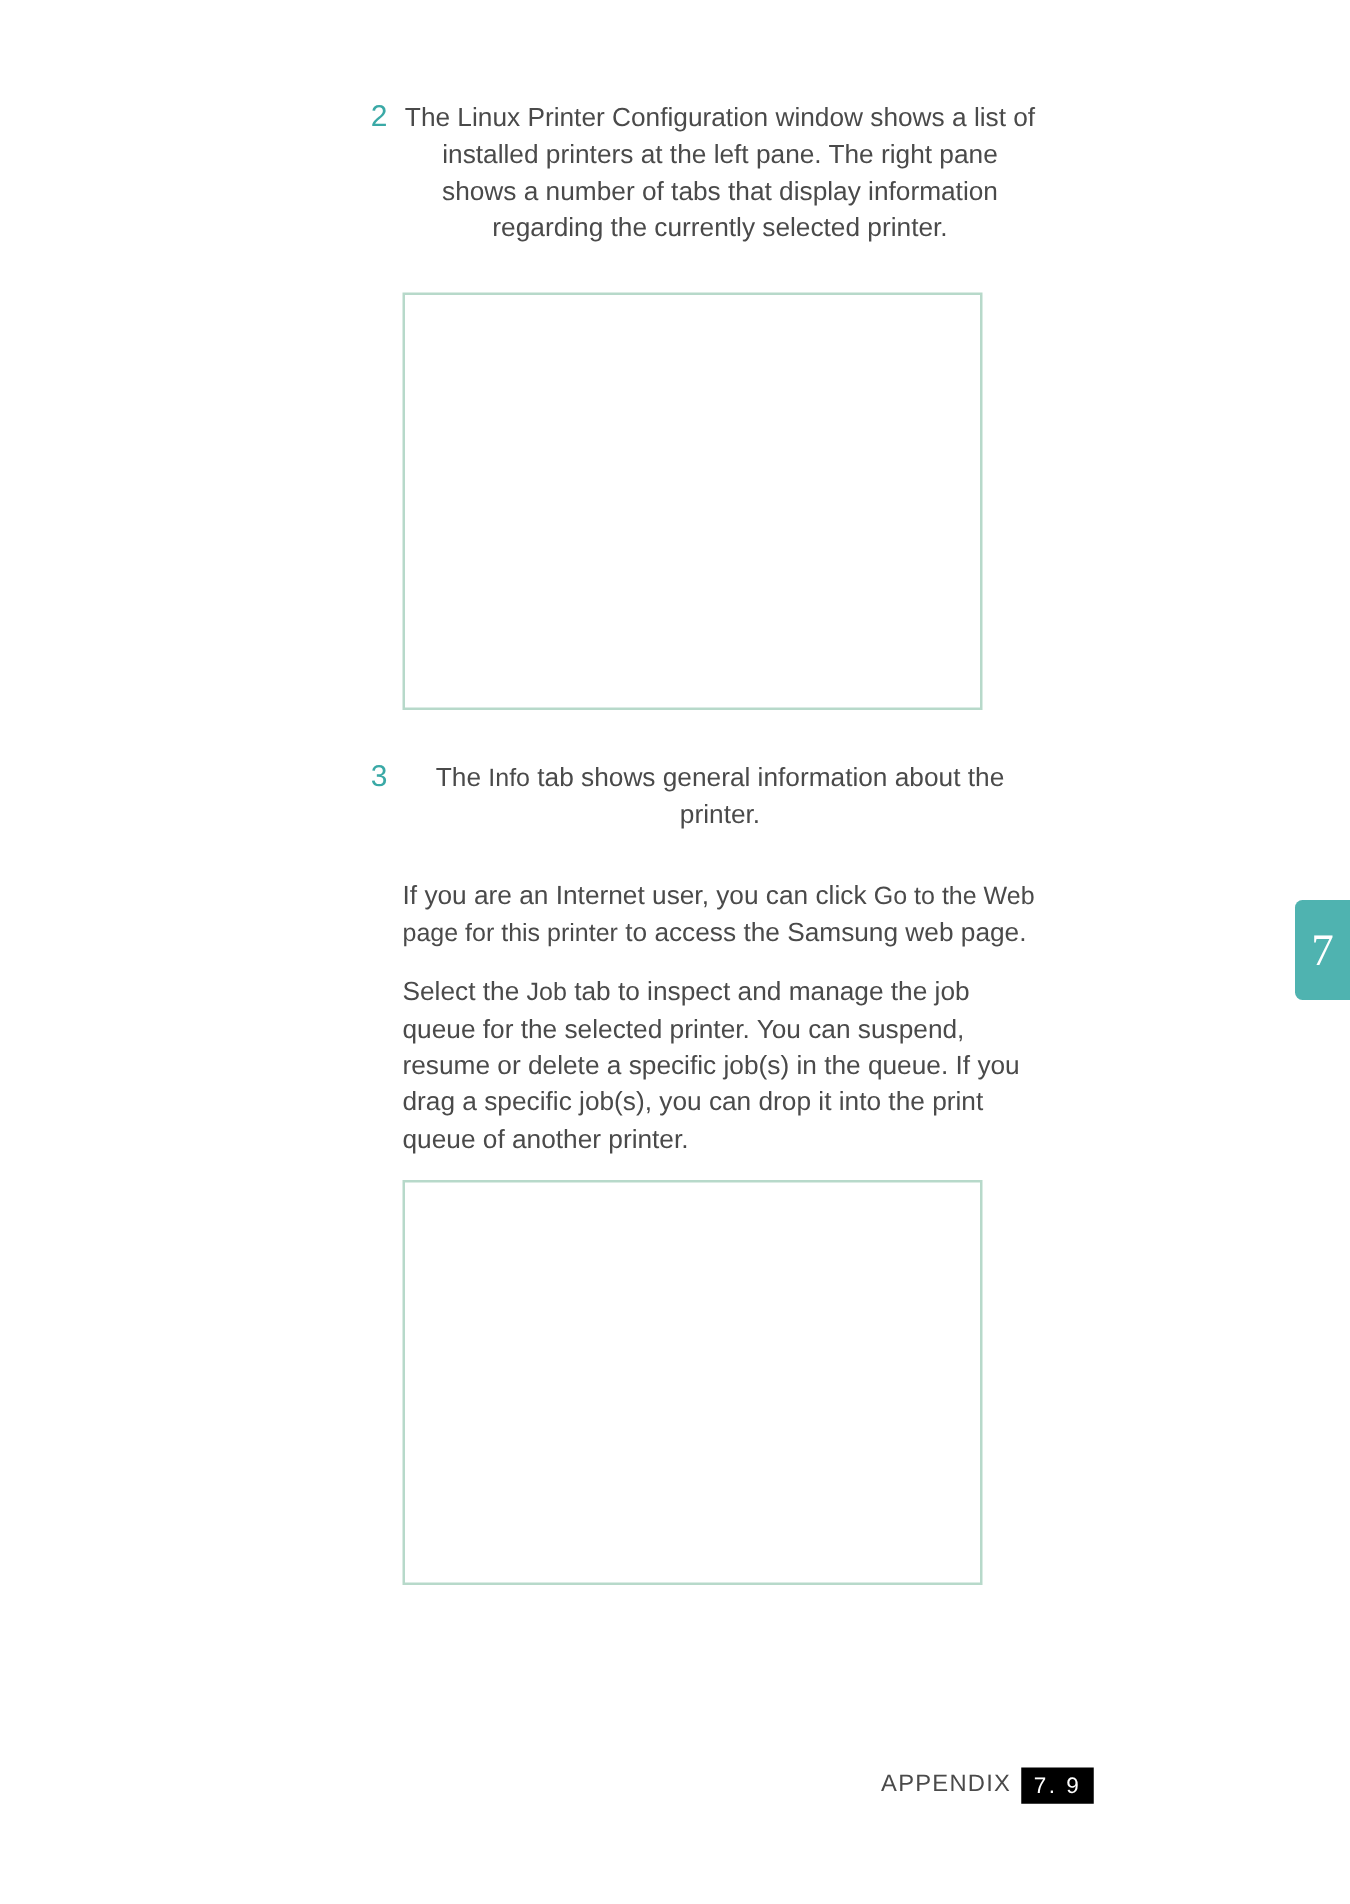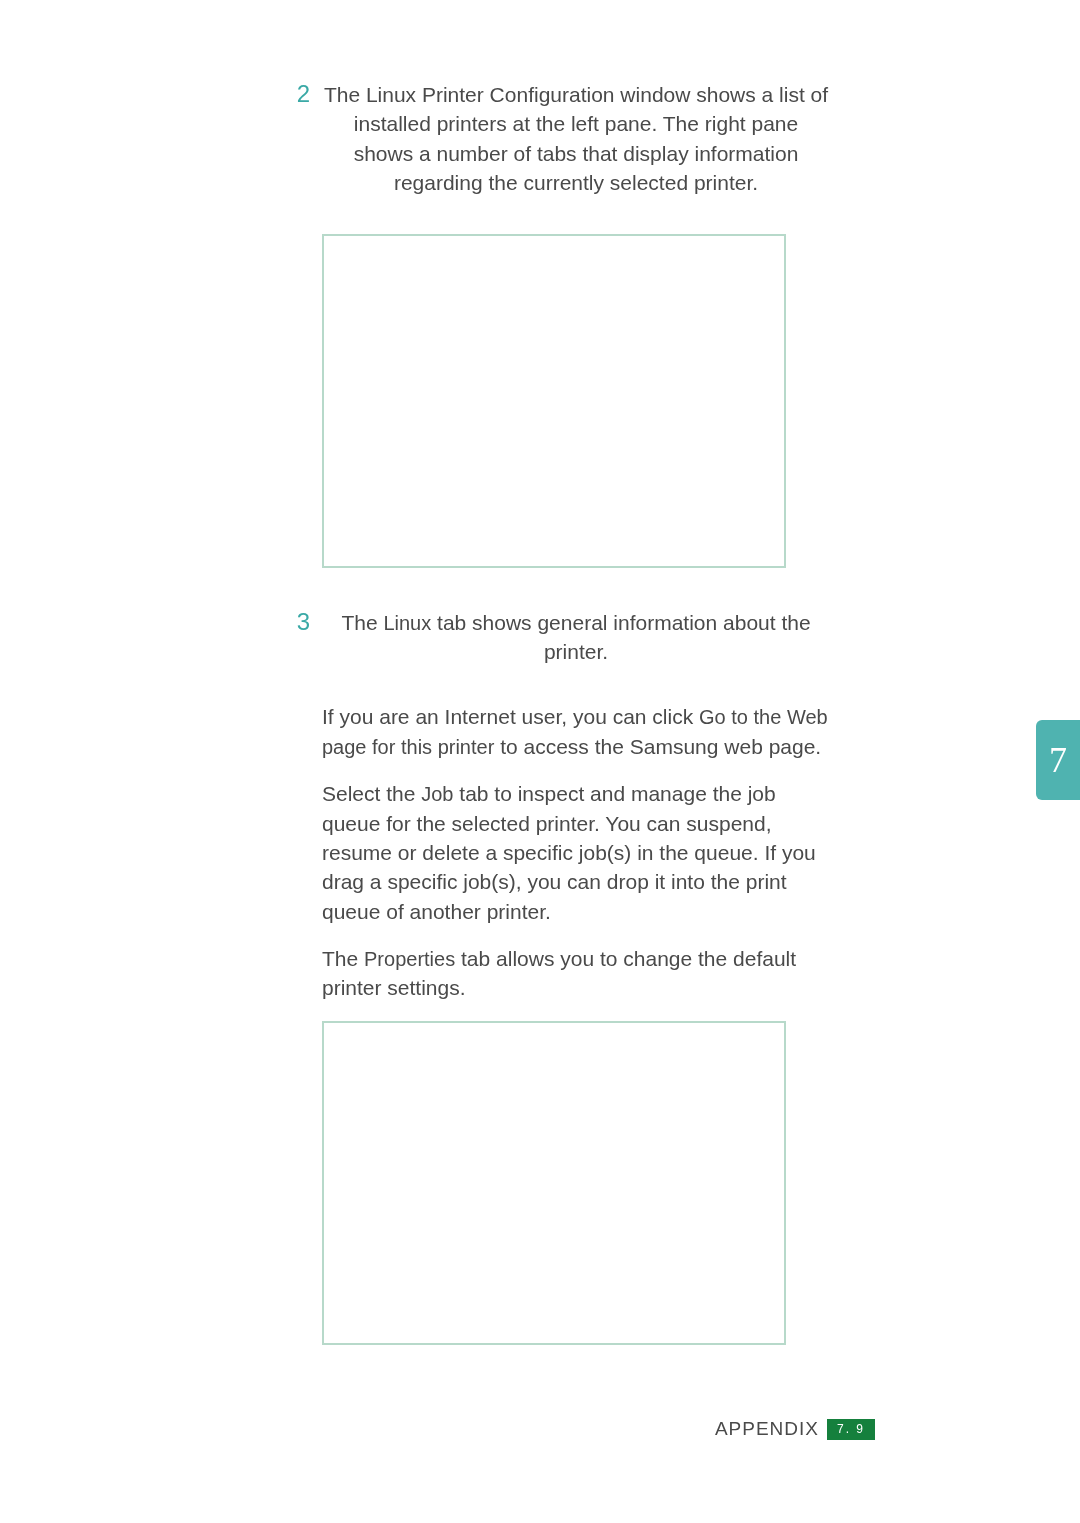--- a/index.html
+++ b/index.html
@@ -95,23 +95,23 @@
     align-items: center;
   }
   .footer-label {
     font-variant: small-caps;
     letter-spacing: 1px;
     font-size: 19px;
     color: #4a4a4a;
     margin-right: 8px;
   }
   .footer-page {
-    background: #15803d;
+    background: #000000;
     color: #ffffff;
-    font-size: 12px;
+    font-size: 18px;
     padding: 2px 10px;
     letter-spacing: 2px;
   }
 </style>
 </head>
 <body>
 
 <div class="page">
 
   <div class="content">
@@ -122,34 +122,31 @@
         <div class="para">The Linux Printer Configuration window shows a list of installed printers at the left pane. The right pane shows a number of tabs that display information regarding the currently selected printer.</div>
       </div>
     </div>
 
     <div class="img-box first"></div>
 
     <div class="step">
       <div class="step-num">3</div>
       <div class="step-body">
         <div class="para">
-          <span>The </span><span class="tab-label">Linux</span><span> tab shows general information about the printer.</span>
+          <span>The </span><span class="tab-label">Info</span><span> tab shows general information about the printer.</span>
         </div>
       </div>
     </div>
 
     <div class="indent-block">
       <div class="para">
         <span>If you are an Internet user, you can click </span><span class="tab-label">Go to the Web page for this printer</span><span> to access the Samsung web page.</span>
       </div>
       <div class="para">
         <span>Select the </span><span class="tab-label">Job</span><span> tab to inspect and manage the job queue for the selected printer. You can suspend, resume or delete a specific job(s) in the queue. If you drag a specific job(s), you can drop it into the print queue of another printer.</span>
-      </div>
-      <div class="para">
-        <span>The </span><span class="tab-label">Properties</span><span> tab allows you to change the default printer settings.</span>
       </div>
     </div>
 
     <div class="img-box second"></div>
 
   </div>
 
   <div class="side-tab">7</div>
 
   <div class="footer">

